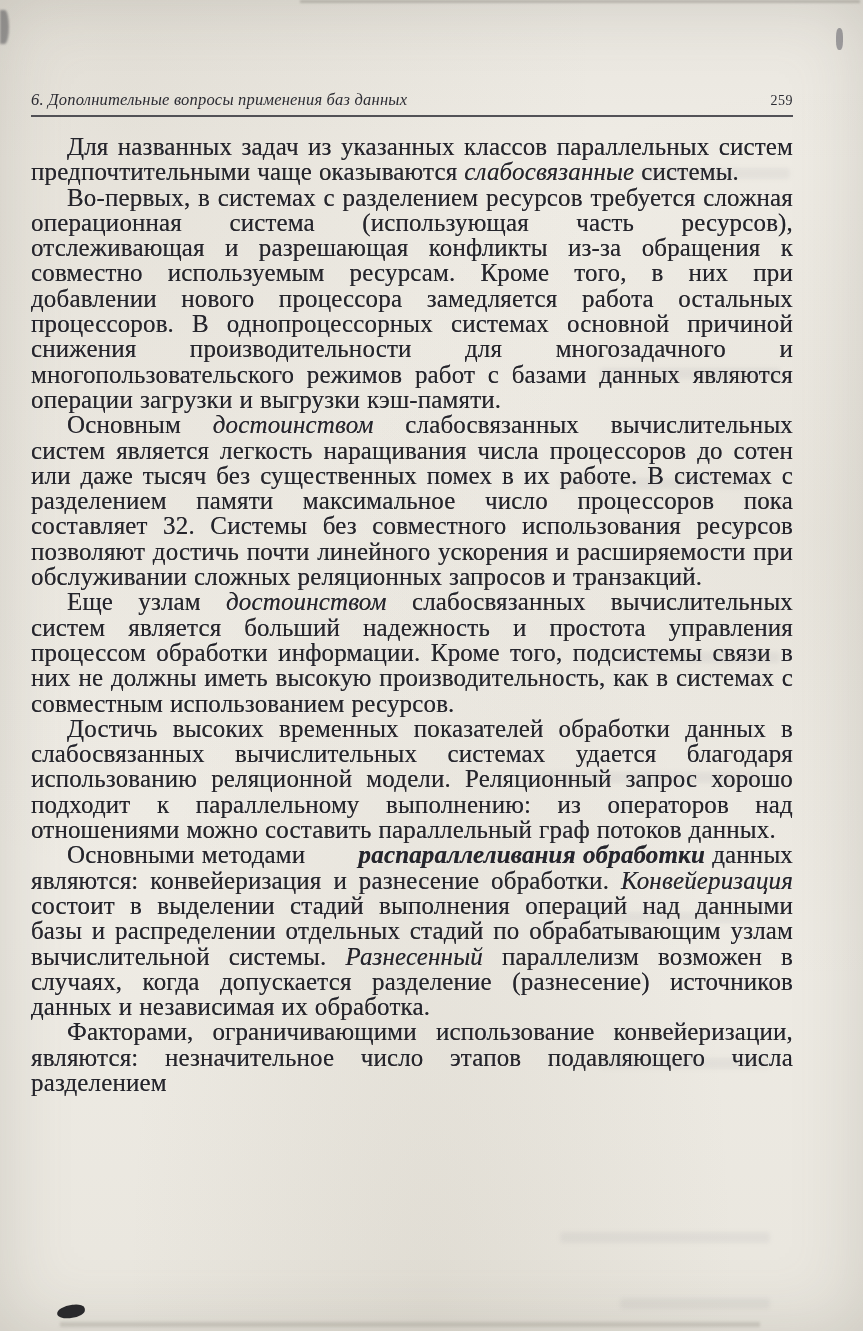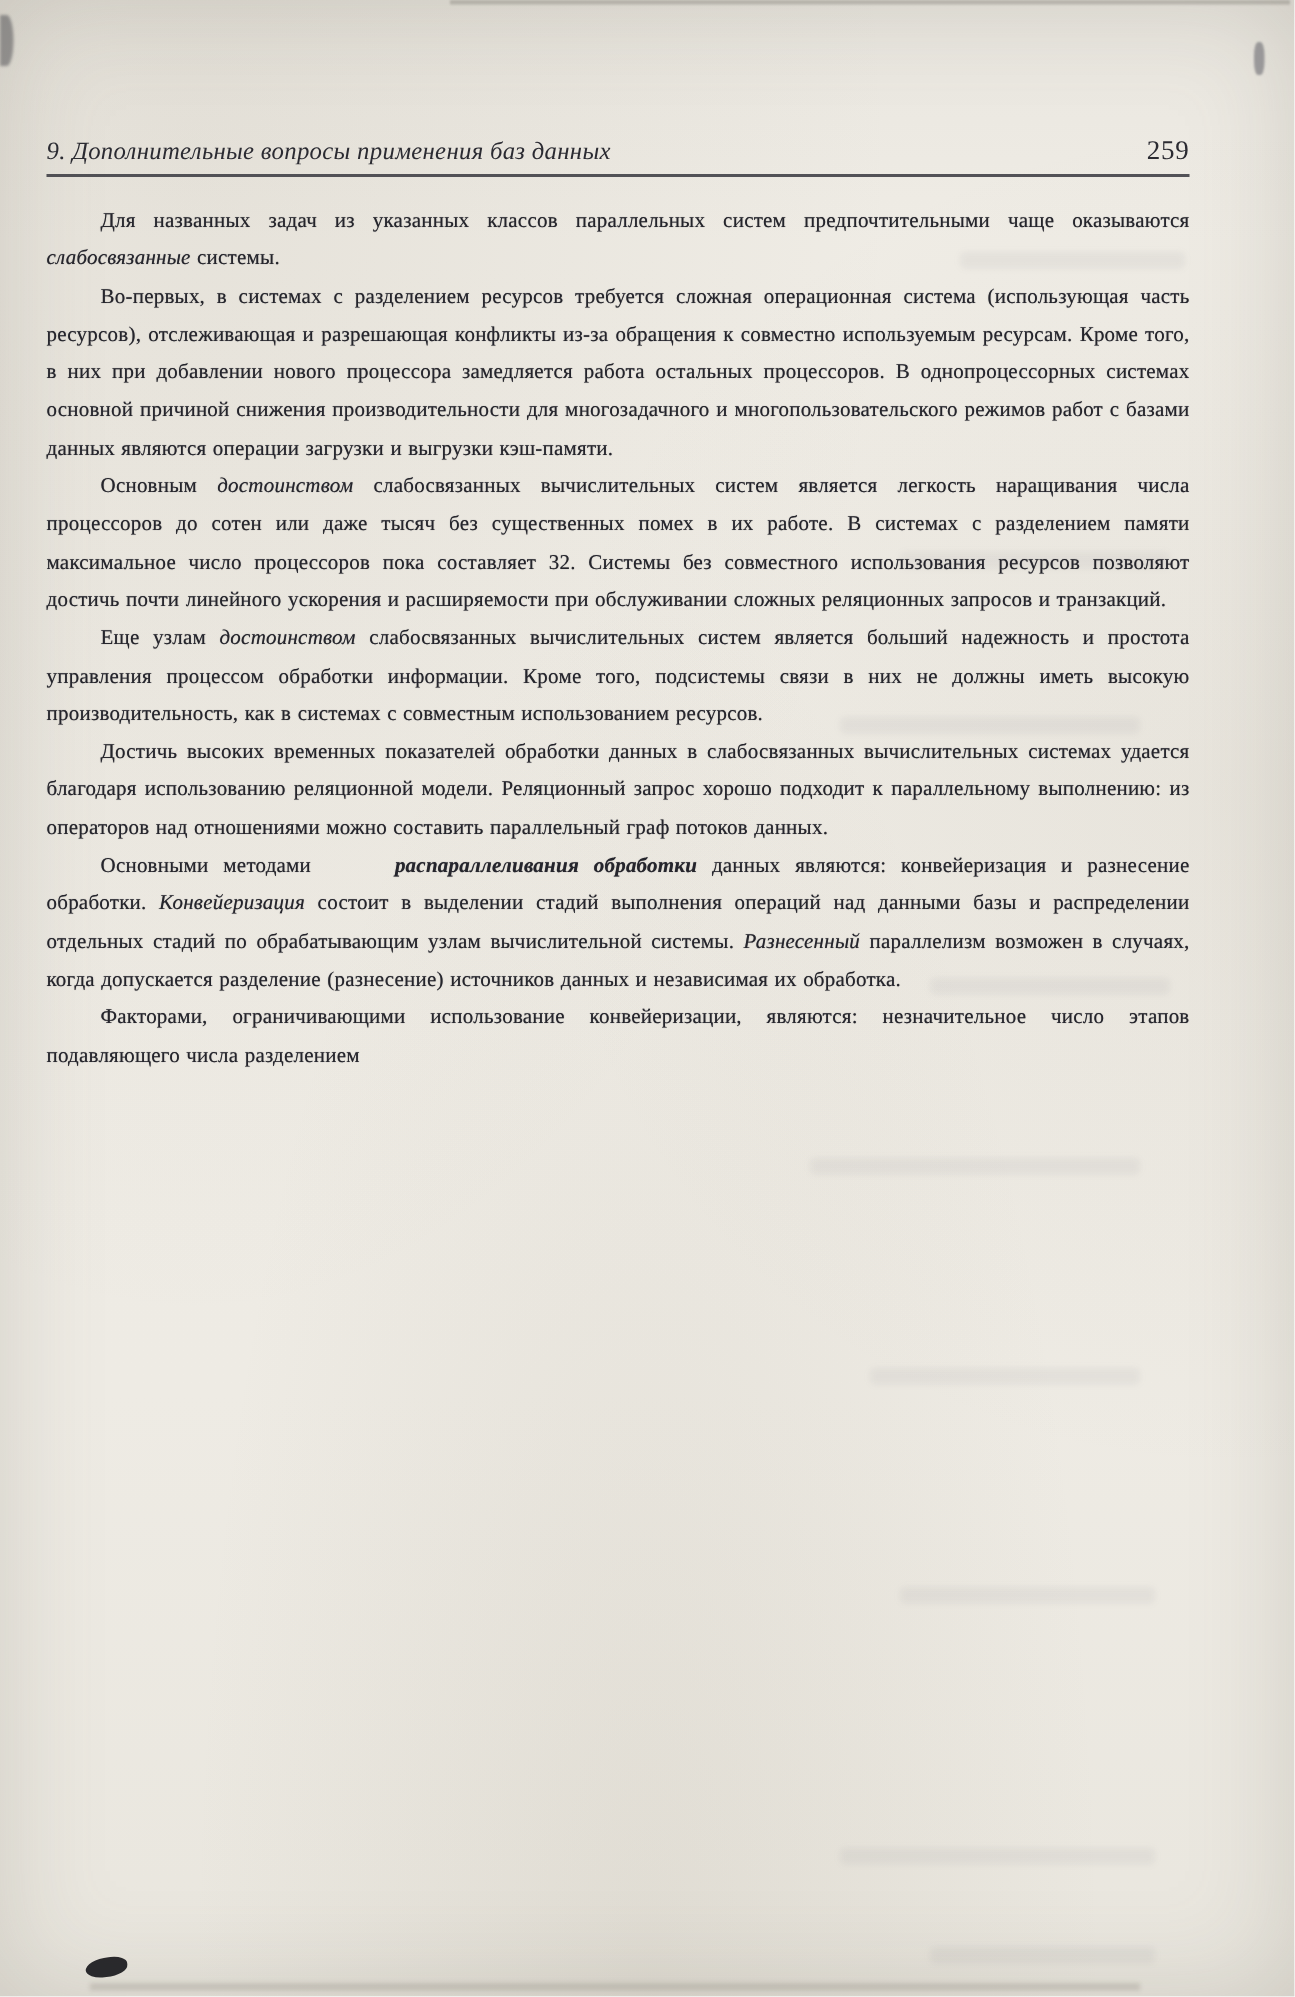--- a/index.html
+++ b/index.html
@@ -35,27 +35,27 @@
     padding-bottom: 5px;
     border-bottom: 2px solid rgba(55,55,62,0.85);
   }
   .running-title {
     font-style: italic;
     font-size: 16.5px;
     color: #2b2b32;
     letter-spacing: 0.2px;
   }
   .page-number {
-    font-size: 18px;
+    font-size: 14px;
     color: #2b2b32;
     letter-spacing: 0.5px;
   }
   .body-text {
     margin-top: 17px;
-    font-size: 14px;
+    font-size: 25px;
     line-height: 25.3px;
     color: #25252c;
     text-align: justify;
     letter-spacing: 0.15px;
     word-spacing: 0.6px;
     text-shadow: 0 0 0.55px rgba(40,40,48,0.65);
   }
   .body-text p {
     margin: 0;
     text-indent: 36px;
@@ -130,21 +130,21 @@
   <div class="ghost" style="left:560px; top:478px; width:200px; height:11px;"></div>
   <div class="ghost" style="left:620px; top:652px; width:160px; height:11px;"></div>
   <div class="ghost" style="left:540px; top:772px; width:220px; height:11px;"></div>
   <div class="ghost" style="left:580px; top:912px; width:180px; height:11px;"></div>
   <div class="ghost" style="left:600px; top:1058px; width:170px; height:11px;"></div>
   <div class="ghost" style="left:560px; top:1232px; width:210px; height:11px;"></div>
   <div class="ghost" style="left:620px; top:1298px; width:150px; height:11px;"></div>
 
   <div class="content">
     <div class="header-row">
-      <span class="running-title">9. Дополнительные вопросы применения баз данных</span>
+      <span class="running-title">6. Дополнительные вопросы применения баз данных</span>
       <span class="page-number">259</span>
     </div>
     <div class="body-text">
         <p><span>Для названных задач из указанных классов параллельных систем предпочтительными чаще оказываются </span><span class="it">слабосвязанные</span><span> системы.</span></p>
         <p><span>Во-первых, в системах с разделением ресурсов требуется сложная операционная система (использующая часть ресурсов), отслеживающая и разрешающая конфликты из-за обращения к совместно используемым ресурсам. Кроме того, в них при добавлении нового процессора замедляется работа остальных процессоров. В однопроцессорных системах основной причиной снижения производительности для многозадачного и многопользовательского режимов работ с базами данных являются операции загрузки и выгрузки кэш-памяти.</span></p>
         <p><span>Основным </span><span class="it">достоинством</span><span> слабосвязанных вычислительных систем является легкость наращивания числа процессоров до сотен или даже тысяч без существенных помех в их работе. В системах с разделением памяти максимальное число процессоров пока составляет 32. Системы без совместного использования ресурсов позволяют достичь почти линейного ускорения и расширяемости при обслуживании сложных реляционных запросов и транзакций.</span></p>
         <p><span>Еще узлам </span><span class="it">достоинством</span><span> слабосвязанных вычислительных систем является больший надежность и простота управления процессом обработки информации. Кроме того, подсистемы связи в них не должны иметь высокую производительность, как в системах с совместным использованием ресурсов.</span></p>
         <p><span>Достичь высоких временных показателей обработки данных в слабосвязанных вычислительных системах удается благодаря использованию реляционной модели. Реляционный запрос хорошо подходит к параллельному выполнению: из операторов над отношениями можно составить параллельный граф потоков данных.</span></p>
         <p><span>Основными методами </span><span class="bi">распараллеливания обработки</span><span> данных являются: конвейеризация и разнесение обработки. </span><span class="it">Конвейеризация</span><span> состоит в выделении стадий выполнения операций над данными базы и распределении отдельных стадий по обрабатывающим узлам вычислительной системы. </span><span class="it">Разнесенный</span><span> параллелизм возможен в случаях, когда допускается разделение (разнесение) источников данных и независимая их обработка.</span></p>
         <p><span>Факторами, ограничивающими использование конвейеризации, являются: незначительное число этапов подавляющего числа разделением</span></p>

